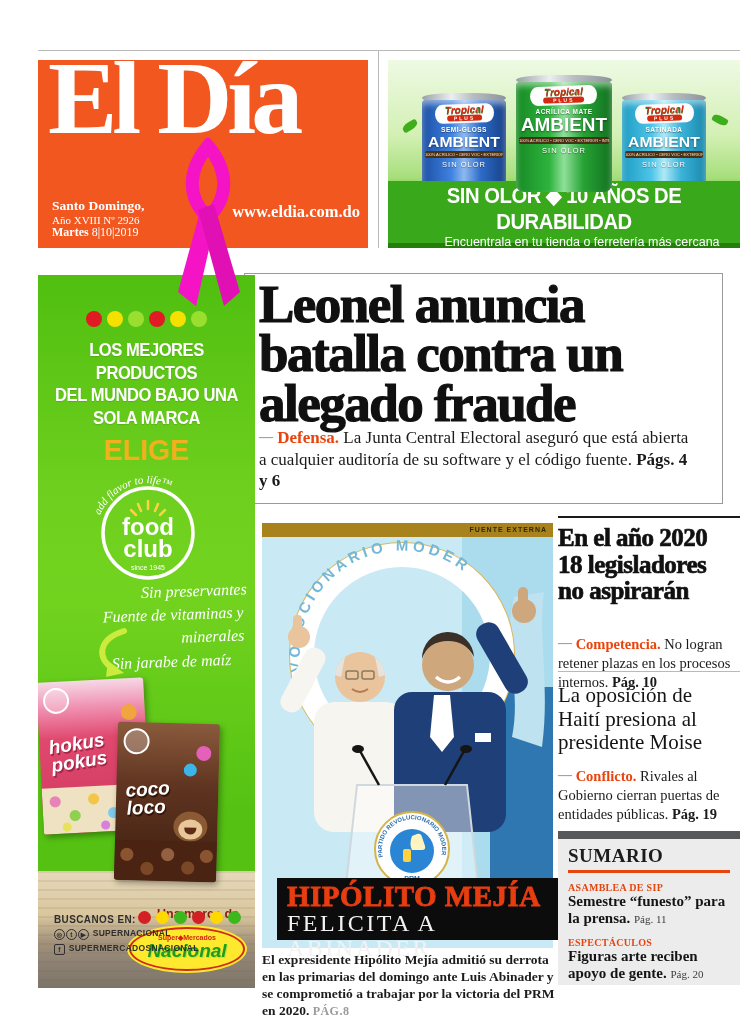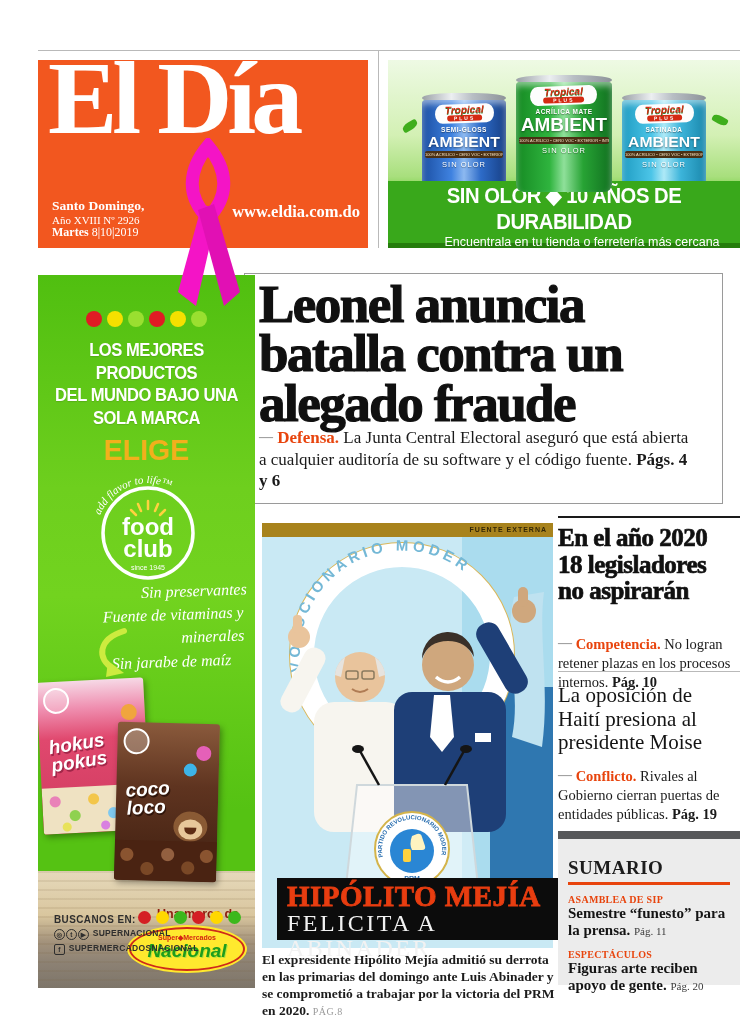--- a/index.html
+++ b/index.html
@@ -138,34 +138,34 @@
   
   .photo-wrap{left:262px;top:523px;width:291px;height:425px;background:#c9e9f4;}
   .credit-bar{position:absolute;left:0;top:0;width:100%;height:14px;background:#a8831d;color:#332706;
               font-family:"Liberation Sans",sans-serif;font-size:7px;font-weight:bold;letter-spacing:1px;
               text-align:right;line-height:14px;padding-right:6px;box-sizing:border-box;}
   .photo-svg{position:absolute;left:0;top:14px;}
   .band{position:absolute;left:0;bottom:8px;width:100%;height:62px;background:#0c0c0c;padding:4px 0 0 10px;box-sizing:border-box;margin-left:15px;}
   .band-t{color:#e83d10;font-weight:bold;font-size:29px;letter-spacing:.5px;line-height:1;-webkit-text-stroke:.8px #e83d10;}
   .band-s{color:#f2f2f2;font-size:24px;letter-spacing:2.5px;line-height:1.05;}
   .photo-caption{left:262px;top:952px;width:293px;font-size:13.5px;font-weight:bold;color:#1c1c1c;line-height:1.25;}
-  .cap-page{font-weight:normal;font-size:10px;color:#9a9a9a;letter-spacing:.5px;}
+  .cap-page{font-weight:bold;font-size:12px;color:#9a9a9a;letter-spacing:.5px;}
 
   
   .rc-rule{left:558px;top:516px;width:182px;height:2px;background:#1a1a1a;}
   .rc-h1{left:558px;top:525px;width:182px;font-size:25px;font-weight:bold;color:#101010;line-height:1.06;
          letter-spacing:-0.5px;-webkit-text-stroke:.7px #101010;}
   .rc-deck{left:558px;width:180px;font-size:14.5px;color:#1a1a1a;line-height:1.3;}
   .rc-deck1{top:634px;}
   .rc-div{left:558px;top:671px;width:182px;height:1px;background:#b9b9b9;}
   .rc-h2{left:558px;top:684px;width:182px;font-size:21px;font-weight:normal;color:#141414;line-height:1.12;}
   .rc-deck2{top:766px;}
   .sumario{left:558px;top:831px;width:182px;height:154px;background:#ececec;}
   .sum-topbar{height:8px;background:#57585a;}
-  .sum-inner{padding:18px 10px 0 10px;}
+  .sum-inner{padding:6px 10px 0 10px;}
   .sum-title{font-size:19px;font-weight:bold;color:#1c1c1c;letter-spacing:.5px;}
   .sum-rule{height:3px;background:#e8440d;margin-top:3px;}
   .sum-item{margin-top:9px;}
   .sum-label{color:#e8440d;font-weight:bold;font-size:10px;letter-spacing:.3px;font-family:"Liberation Serif",serif;}
   .sum-text{font-size:15px;font-weight:bold;color:#141414;line-height:1.15;}
   .sum-page{font-weight:normal;font-size:11px;color:#3c3c3c;}
 </style>
 </head>
 <body>
 

